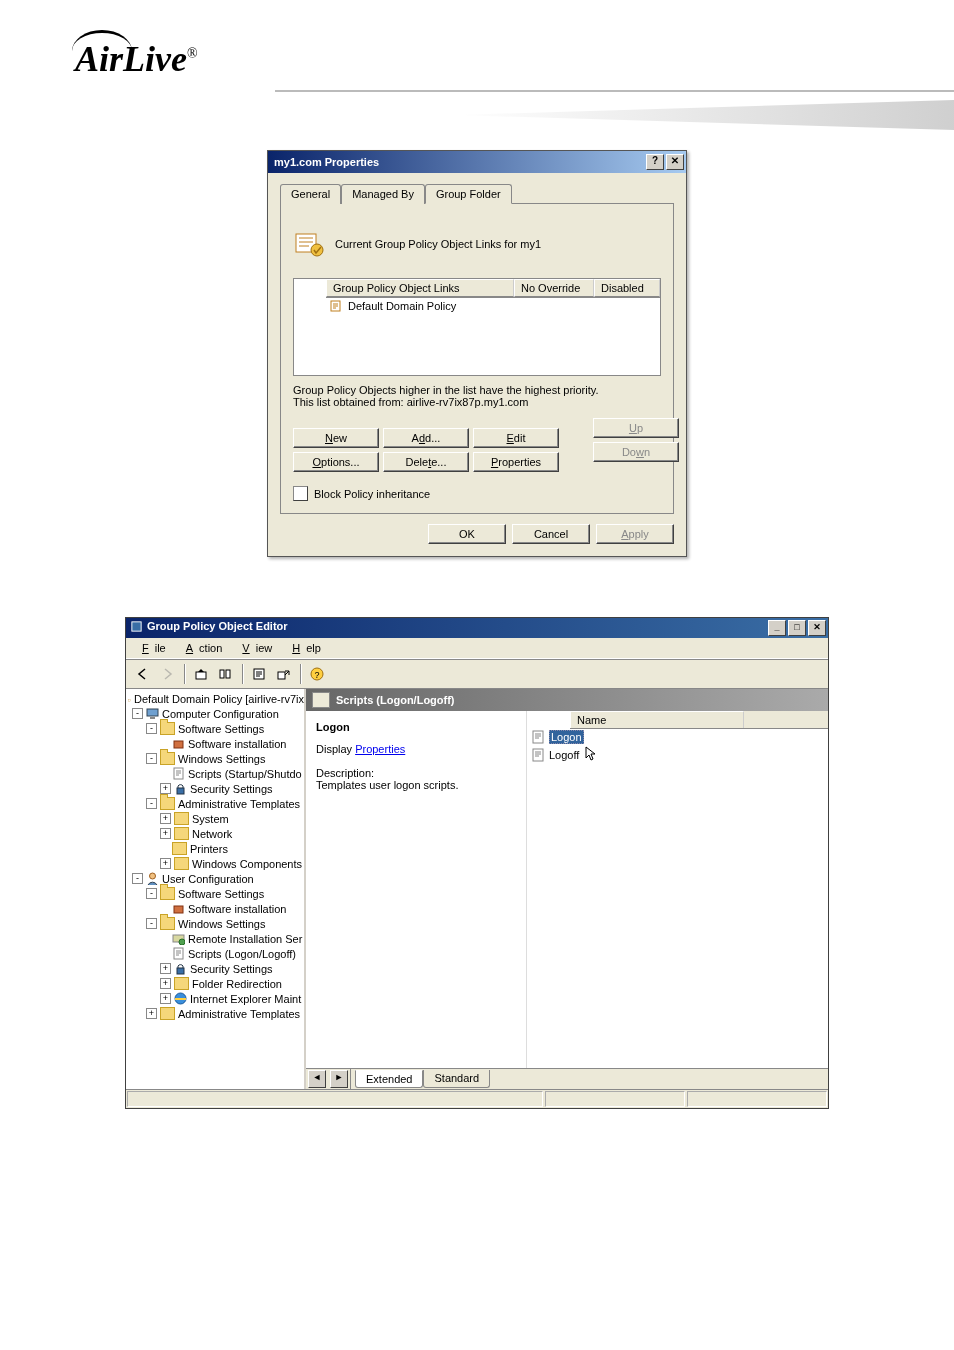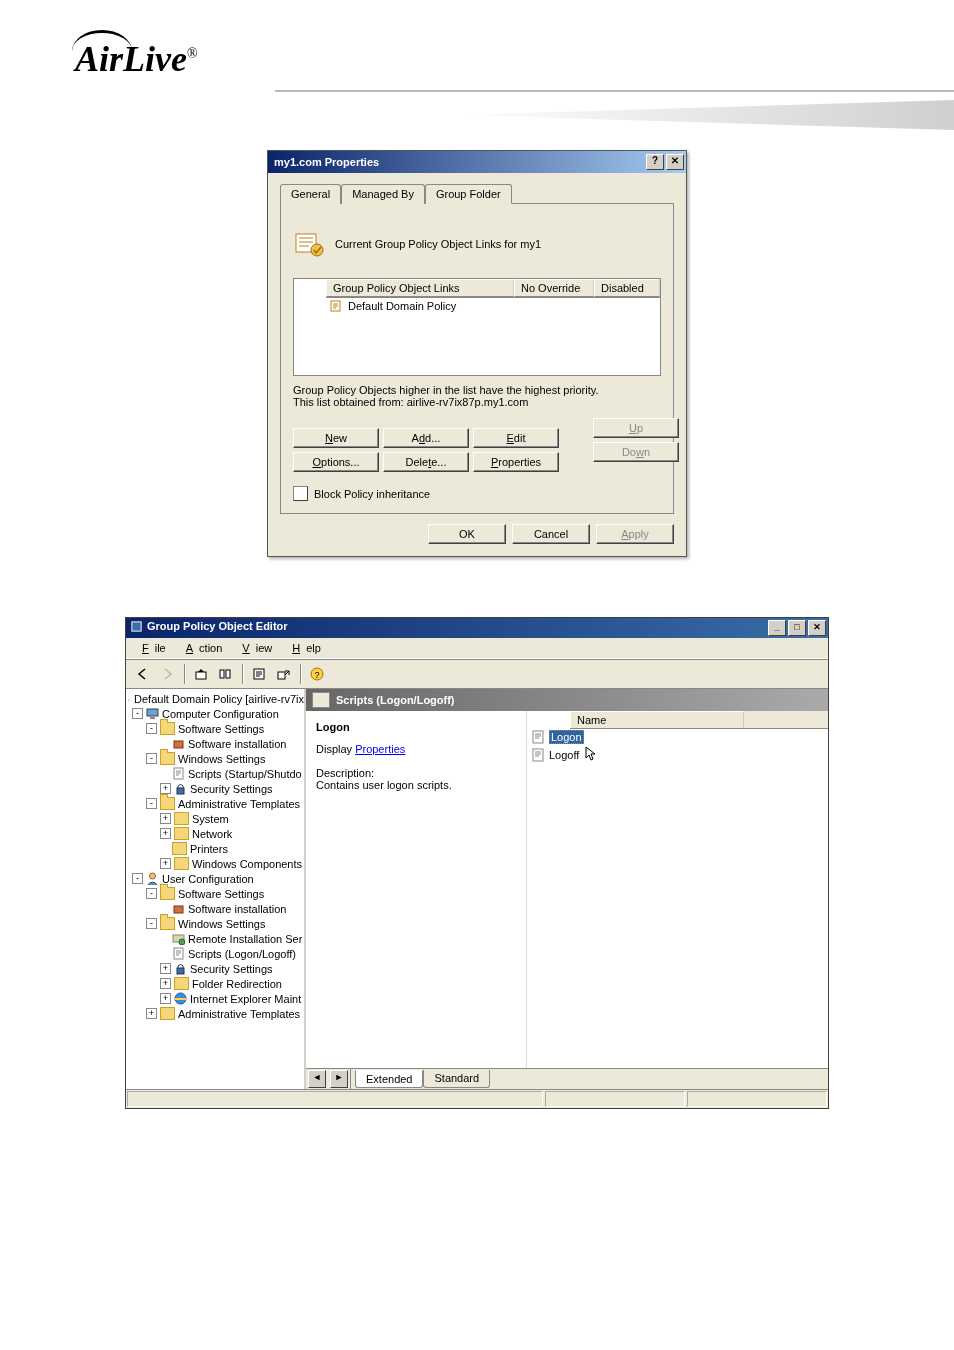--- a/index.html
+++ b/index.html
@@ -756,21 +756,21 @@
         <span class="hdr-icon"></span>
         <span>Scripts (Logon/Logoff)</span>
       </div>
       <div class="rp-body">
         <div class="rp-desc">
           <div class="title">Logon</div>
           <div style="margin-bottom:12px;">
             <span>Display </span><a href="#">Properties</a>
           </div>
           <div>Description:</div>
-          <div>Contains user logon scripts.</div>
+          <div>Templates user logon scripts.</div>
         </div>
         <div class="rp-list">
           <div class="rp-list-header">
             <div class="col" style="width:160px;">Name</div>
           </div>
           <div class="rp-list-item selected">
             <span class="itm-icon"><svg viewBox="0 0 14 14">
                   <rect x="2" y="1" width="10" height="12" fill="#fff" stroke="#888"></rect>
                   <path d="M4 4h6M4 6h6M4 8h4" stroke="#888"></path>
                 </svg></span>

